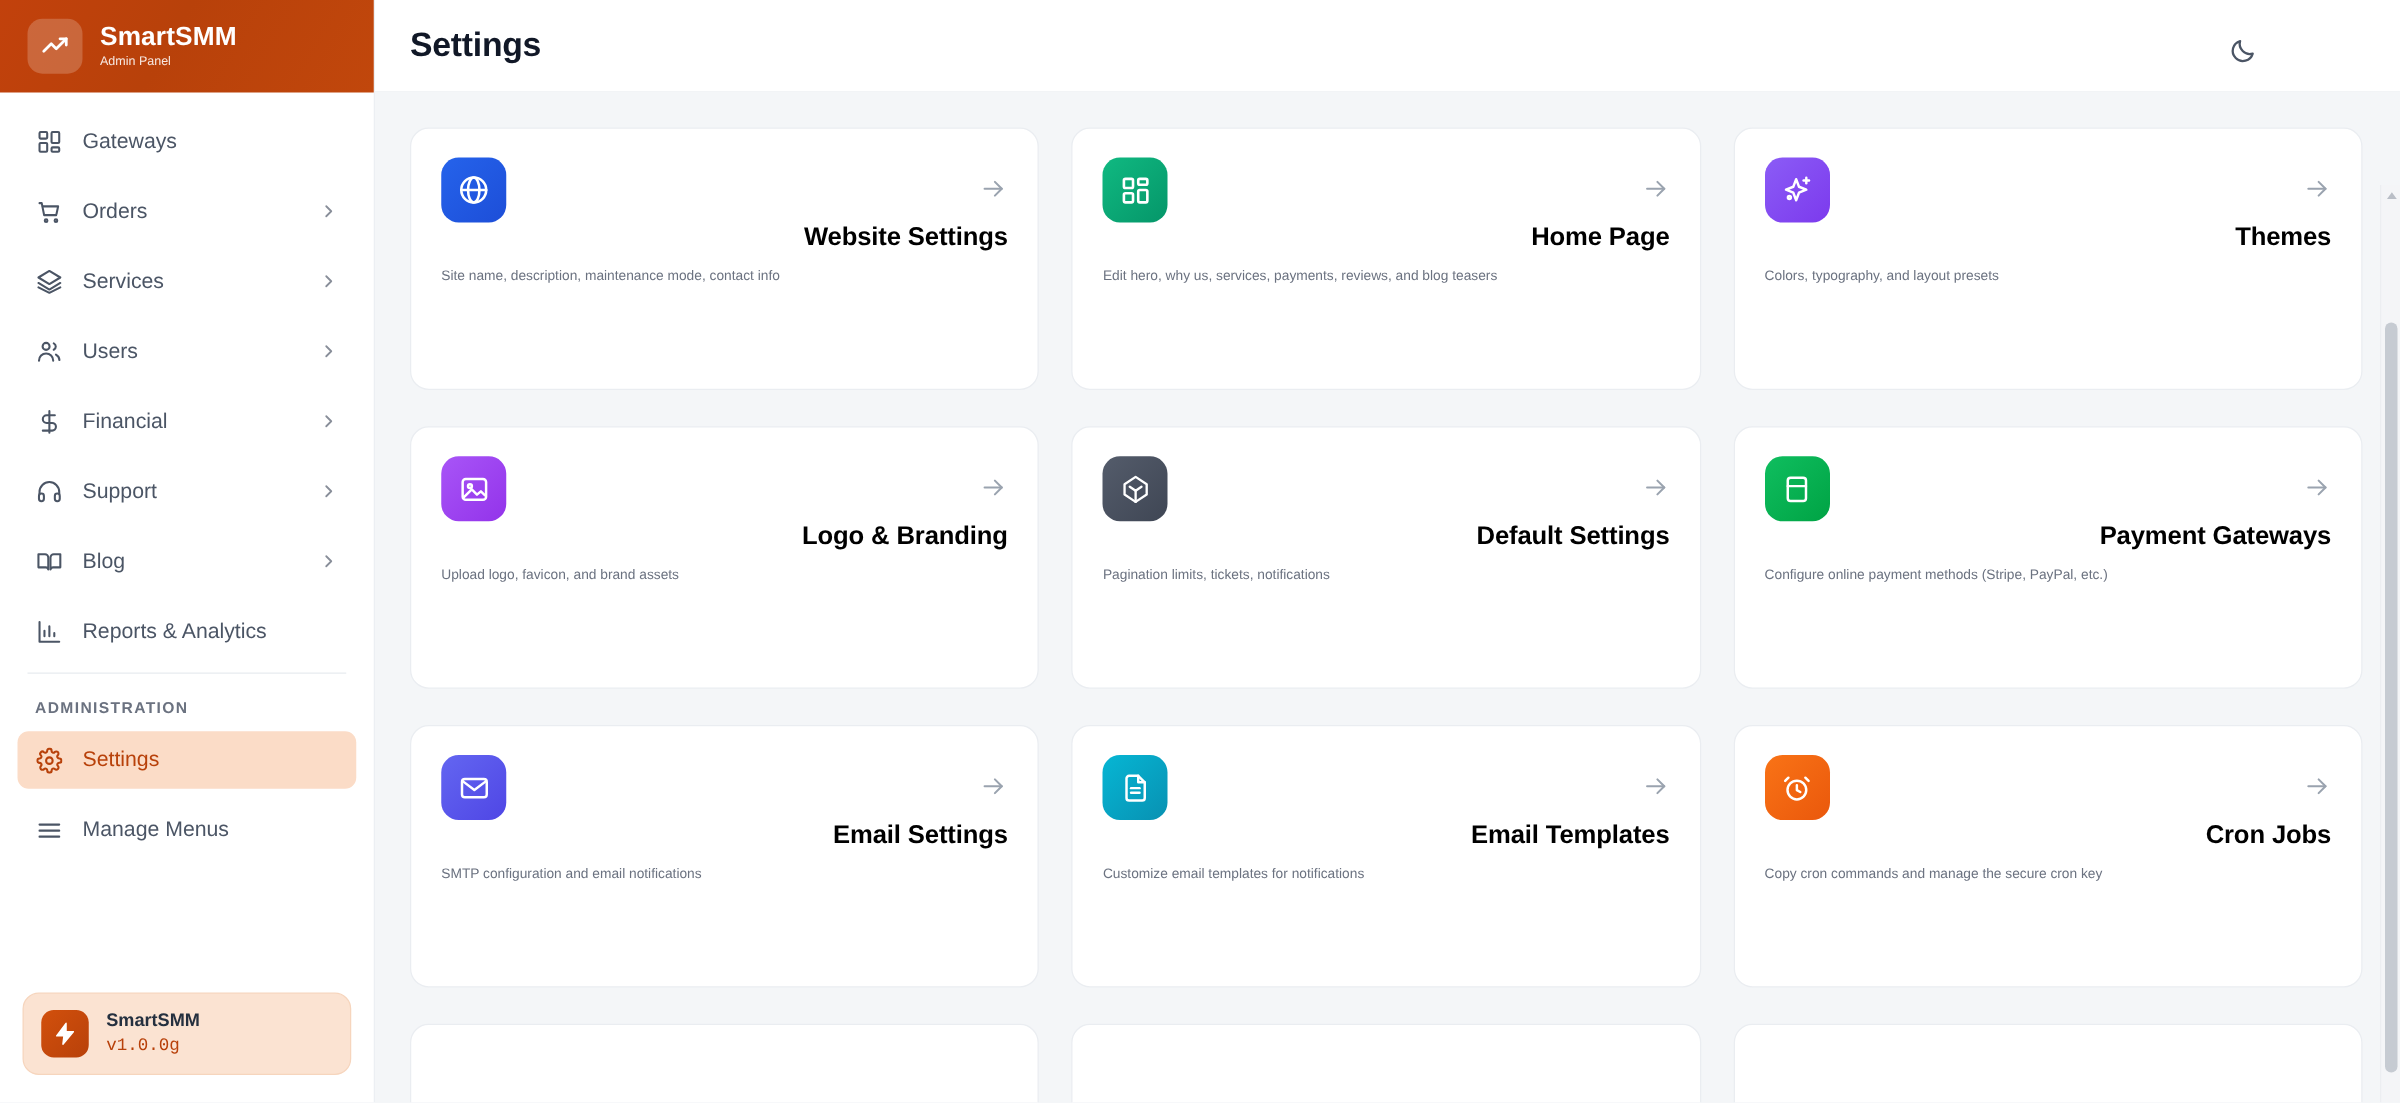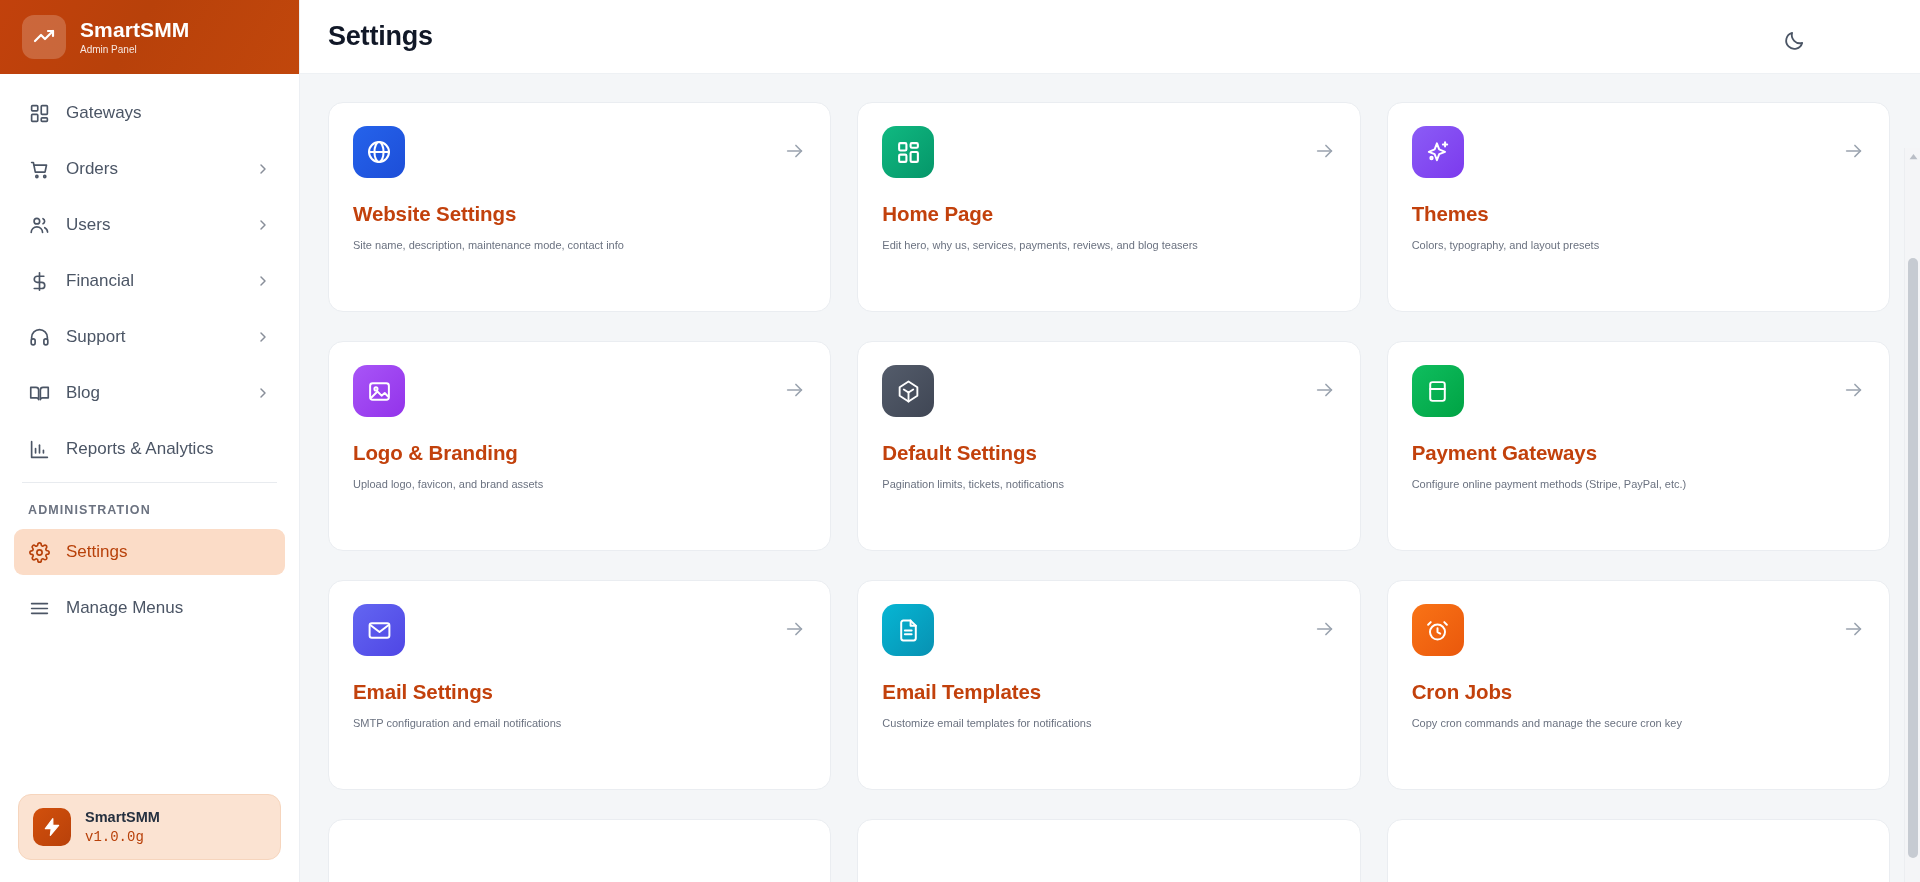--- a/index.html
+++ b/index.html
@@ -168,23 +168,23 @@
   .card-icon {
     width: 52px; height: 52px;
     border-radius: 14px;
     display: flex; align-items: center; justify-content: center;
     flex: 0 0 52px;
   }
   .card-arrow { margin-left: auto; margin-top: 14px; color: #9aa3af; }
   .card-title {
     font-size: 20.5px;
     font-weight: 700;
-    color: #c2410c;
-    margin-top: 24px;
+    color: #000000;
     letter-spacing: -0.1px;
+    text-align: right;
   }
   .card-desc {
     font-size: 11px;
     color: #6b7280;
     margin-top: 12px;
     line-height: 1.42;
     max-width: 395px;
   }
 
   
@@ -253,20 +253,35 @@
           </svg>
         </span>
         <span class="label">Orders</span>
         <span class="chev">
           <svg width="16" height="16" viewBox="0 0 24 24" fill="none" stroke="#6b7280" stroke-width="2.2" stroke-linecap="round" stroke-linejoin="round">
               <polyline points="9,18 15,12 9,6"></polyline>
             </svg>
         </span>
       </div>
 
+      <div class="nav-item">
+        <span class="ico">
+          <svg width="21" height="21" viewBox="0 0 24 24" fill="none" stroke="#4b5565" stroke-width="1.9" stroke-linecap="round" stroke-linejoin="round">
+            <polygon points="12,2 22,8 12,14 2,8"></polygon>
+              <polyline points="2,13 12,19 22,13"></polyline>
+              <polyline points="2,17 12,22 22,17"></polyline>
+          </svg>
+        </span>
+        <span class="label">Services</span>
+        <span class="chev">
+          <svg width="16" height="16" viewBox="0 0 24 24" fill="none" stroke="#6b7280" stroke-width="2.2" stroke-linecap="round" stroke-linejoin="round">
+              <polyline points="9,18 15,12 9,6"></polyline>
+            </svg>
+        </span>
+      </div>
 
       <div class="nav-item">
         <span class="ico">
           <svg width="21" height="21" viewBox="0 0 24 24" fill="none" stroke="#4b5565" stroke-width="1.9" stroke-linecap="round" stroke-linejoin="round">
             <circle cx="9" cy="7" r="3.2"></circle>
               <path d="M2.5 20a6.5 6.5 0 0 1 13 0"></path>
             <path d="M16 4.2a3.2 3.2 0 0 1 0 5.8"></path>
               <path d="M18 14.5a6 6 0 0 1 3.2 5"></path>
           </svg>
         </span>

